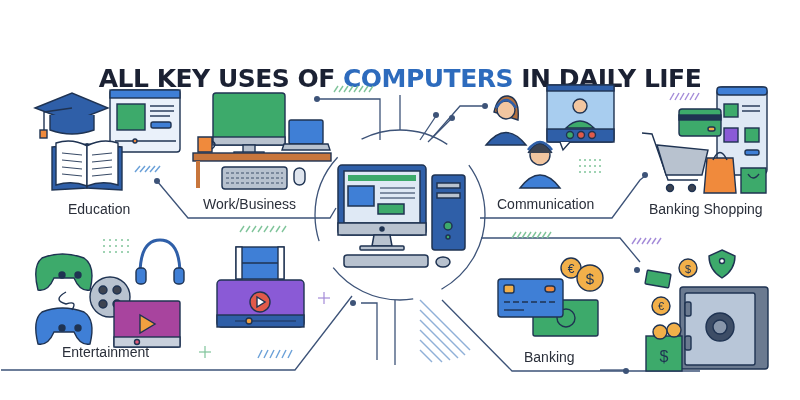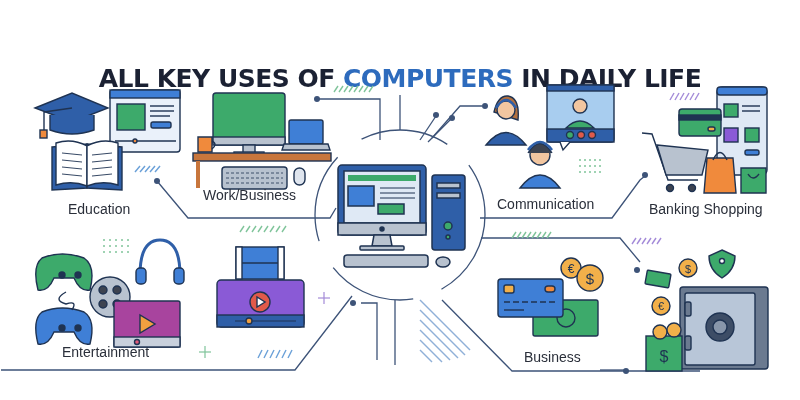--- a/index.html
+++ b/index.html
@@ -338,17 +338,17 @@
       <circle cx="674" cy="330" r="7" fill="#f2b04a"></circle>
     <circle cx="688" cy="268" r="9" fill="#f2b04a"></circle>
     <text x="688" y="273" text-anchor="middle" font-size="11" fill="#1f3352" stroke="none" font-family="Liberation Sans, sans-serif">$</text>
     <circle cx="661" cy="306" r="9" fill="#f2b04a"></circle>
     <text x="661" y="310" text-anchor="middle" font-size="11" fill="#1f3352" stroke="none" font-family="Liberation Sans, sans-serif">€</text>
     <rect x="646" y="272" width="24" height="14" rx="1" fill="#3daa6b" transform="rotate(10 658 279)"></rect>
   </g>
 </svg>
 
 <div class="label" style="left:68px;top:201px;">Education</div>
-<div class="label" style="left:203px;top:187px;">Work/Business</div>
+<div class="label" style="left:203px;top:196px;">Work/Business</div>
 <div class="label" style="left:497px;top:196px;text-align:center;">Communication</div>
 <div class="label" style="left:649px;top:201px;">Banking Shopping</div>
 <div class="label" style="left:62px;top:344px;">Entertainment</div>
-<div class="label" style="left:524px;top:349px;">Business</div>
+<div class="label" style="left:524px;top:349px;">Banking</div>
 
 </body></html>

